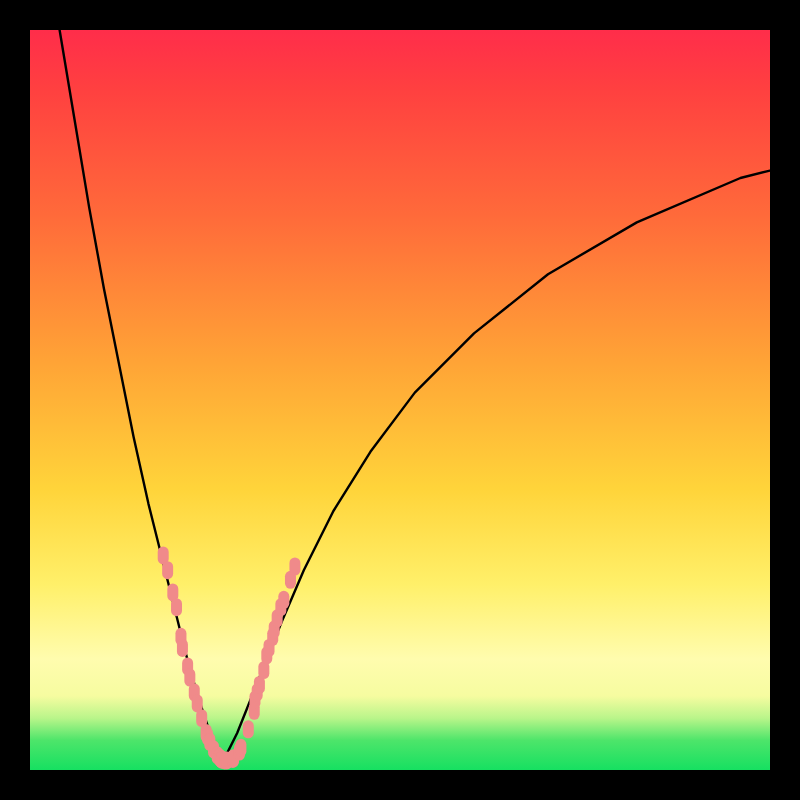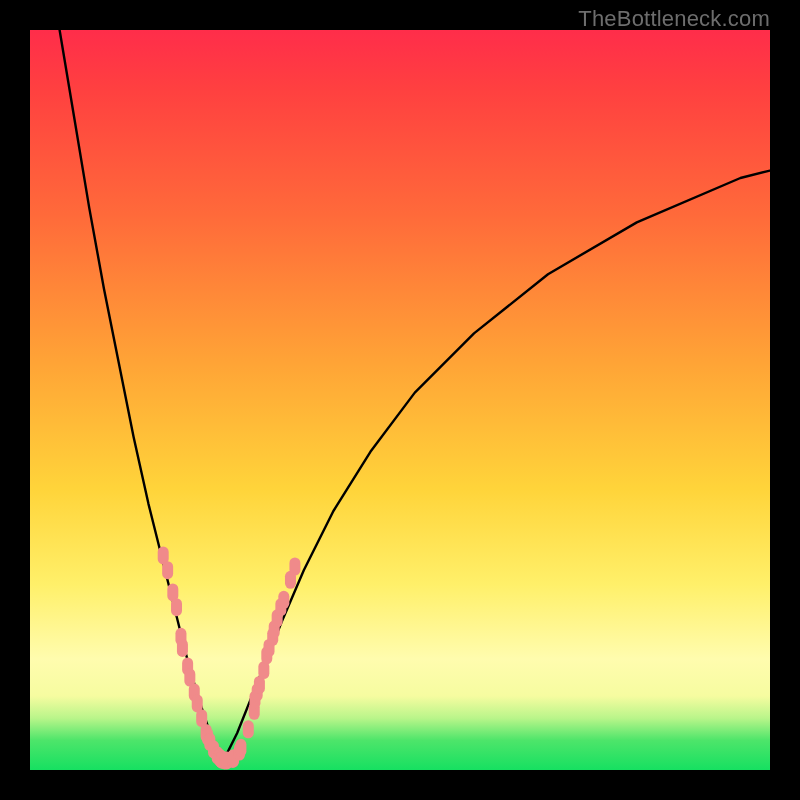--- a/index.html
+++ b/index.html
@@ -97,14 +97,13 @@
           <rect x="237.22" y="597.80" width="11" height="18" rx="5.5" ry="5.5" fill="#f08a8a"></rect>
           <rect x="238.70" y="590.40" width="11" height="18" rx="5.5" ry="5.5" fill="#f08a8a"></rect>
           <rect x="241.66" y="579.30" width="11" height="18" rx="5.5" ry="5.5" fill="#f08a8a"></rect>
           <rect x="245.36" y="568.20" width="11" height="18" rx="5.5" ry="5.5" fill="#f08a8a"></rect>
           <rect x="248.32" y="560.80" width="11" height="18" rx="5.5" ry="5.5" fill="#f08a8a"></rect>
           <rect x="254.98" y="540.82" width="11" height="18" rx="5.5" ry="5.5" fill="#f08a8a"></rect>
           <rect x="259.42" y="527.50" width="11" height="18" rx="5.5" ry="5.5" fill="#f08a8a"></rect>
         </g>
     </svg>
   </div>
-  <div class="watermark">TheBottleneck.com</div>
 </div>
 
 </body></html>

